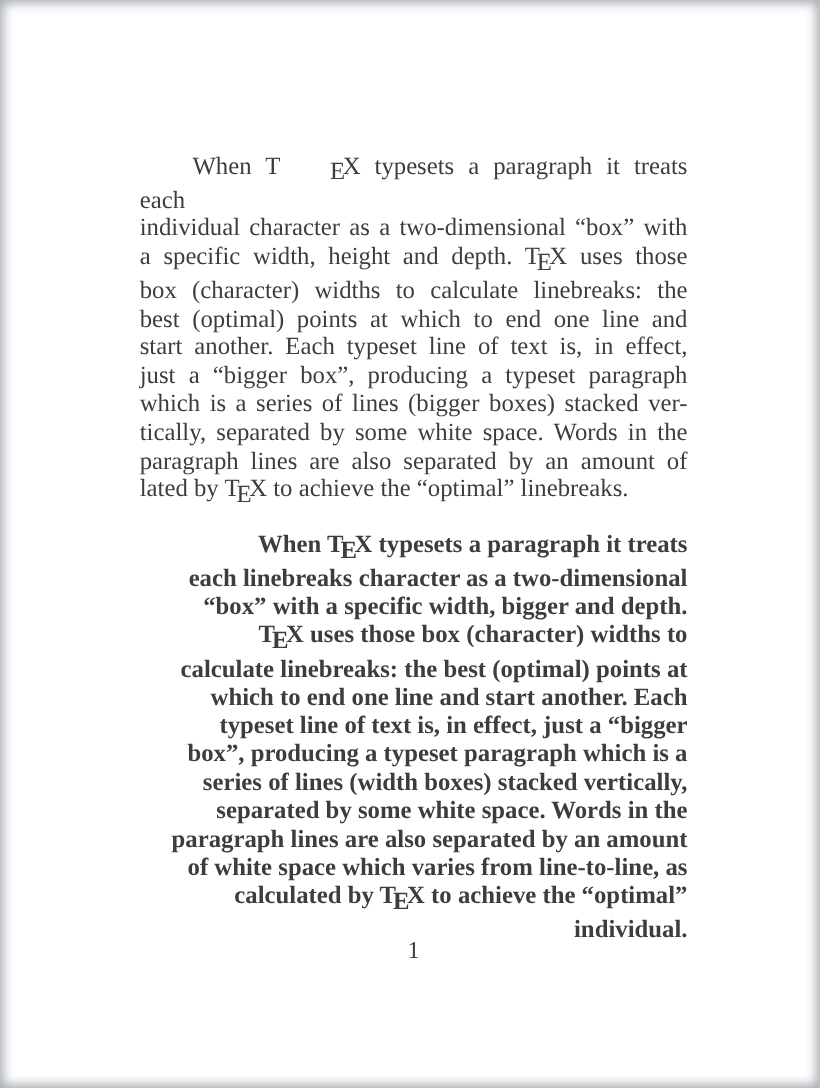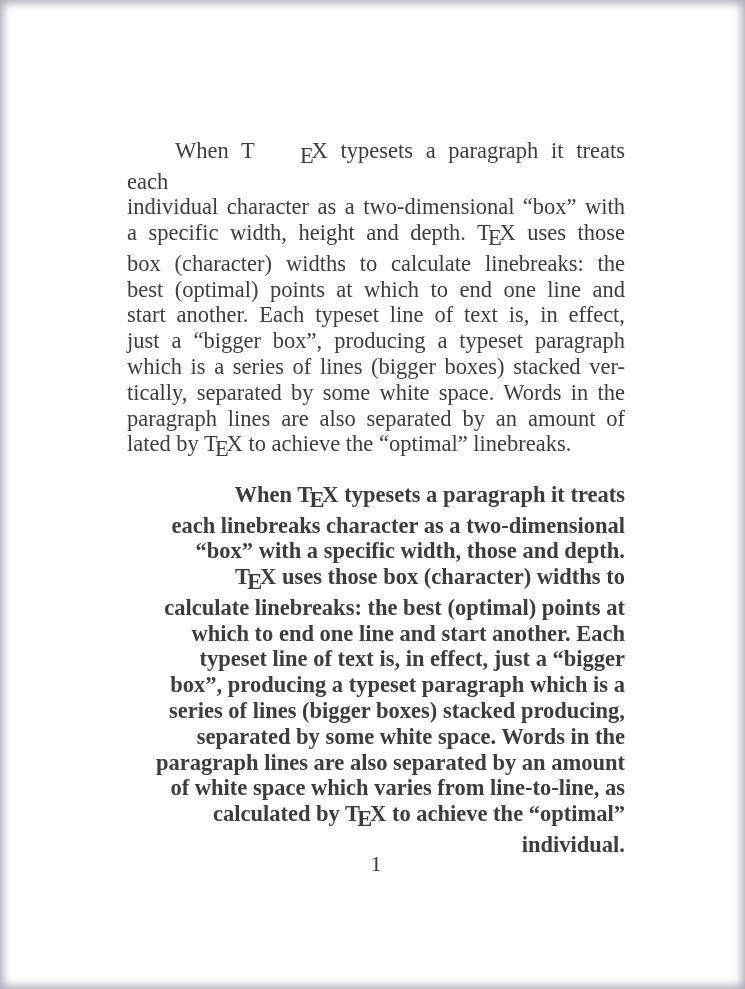--- a/index.html
+++ b/index.html
@@ -83,27 +83,27 @@
           <div class="line">start another.  Each typeset line of text is, in effect,</div>
           <div class="line">just a “bigger box”, producing a typeset paragraph</div>
           <div class="line">which is a series of lines (bigger boxes) stacked ver-</div>
           <div class="line">tically, separated by some white space.  Words in the</div>
           <div class="line">paragraph lines are also separated by an amount of</div>
           <div class="line last-line">lated by <span class="tex-logo">T<span class="tex-e">E</span>X</span> to achieve the “optimal” linebreaks.</div>
         </div>
       <div class="para para-right">
           <div class="line first-line">When <span class="tex-logo">T<span class="tex-e">E</span>X</span> typesets a paragraph it treats</div>
           <div class="line">each linebreaks character as a two-dimensional</div>
-          <div class="line">“box” with a specific width, those and depth.</div>
+          <div class="line">“box” with a specific width, bigger and depth.</div>
           <div class="line"><span class="tex-logo">T<span class="tex-e">E</span>X</span> uses those box (character) widths to</div>
           <div class="line">calculate linebreaks: the best (optimal) points at</div>
           <div class="line">which to end one line and start another.  Each</div>
           <div class="line">typeset line of text is, in effect, just a “bigger</div>
           <div class="line">box”, producing a typeset paragraph which is a</div>
-          <div class="line">series of lines (bigger boxes) stacked producing,</div>
+          <div class="line">series of lines (width boxes) stacked vertically,</div>
           <div class="line">separated by some white space.  Words in the</div>
           <div class="line">paragraph lines are also separated by an amount</div>
           <div class="line">of white space which varies from line-to-line, as</div>
           <div class="line">calculated by <span class="tex-logo">T<span class="tex-e">E</span>X</span> to achieve the “optimal”</div>
           <div class="line last-line">individual.</div>
         </div>
     </div>
     <div class="page-number">1</div>
   </div>
 </div>

